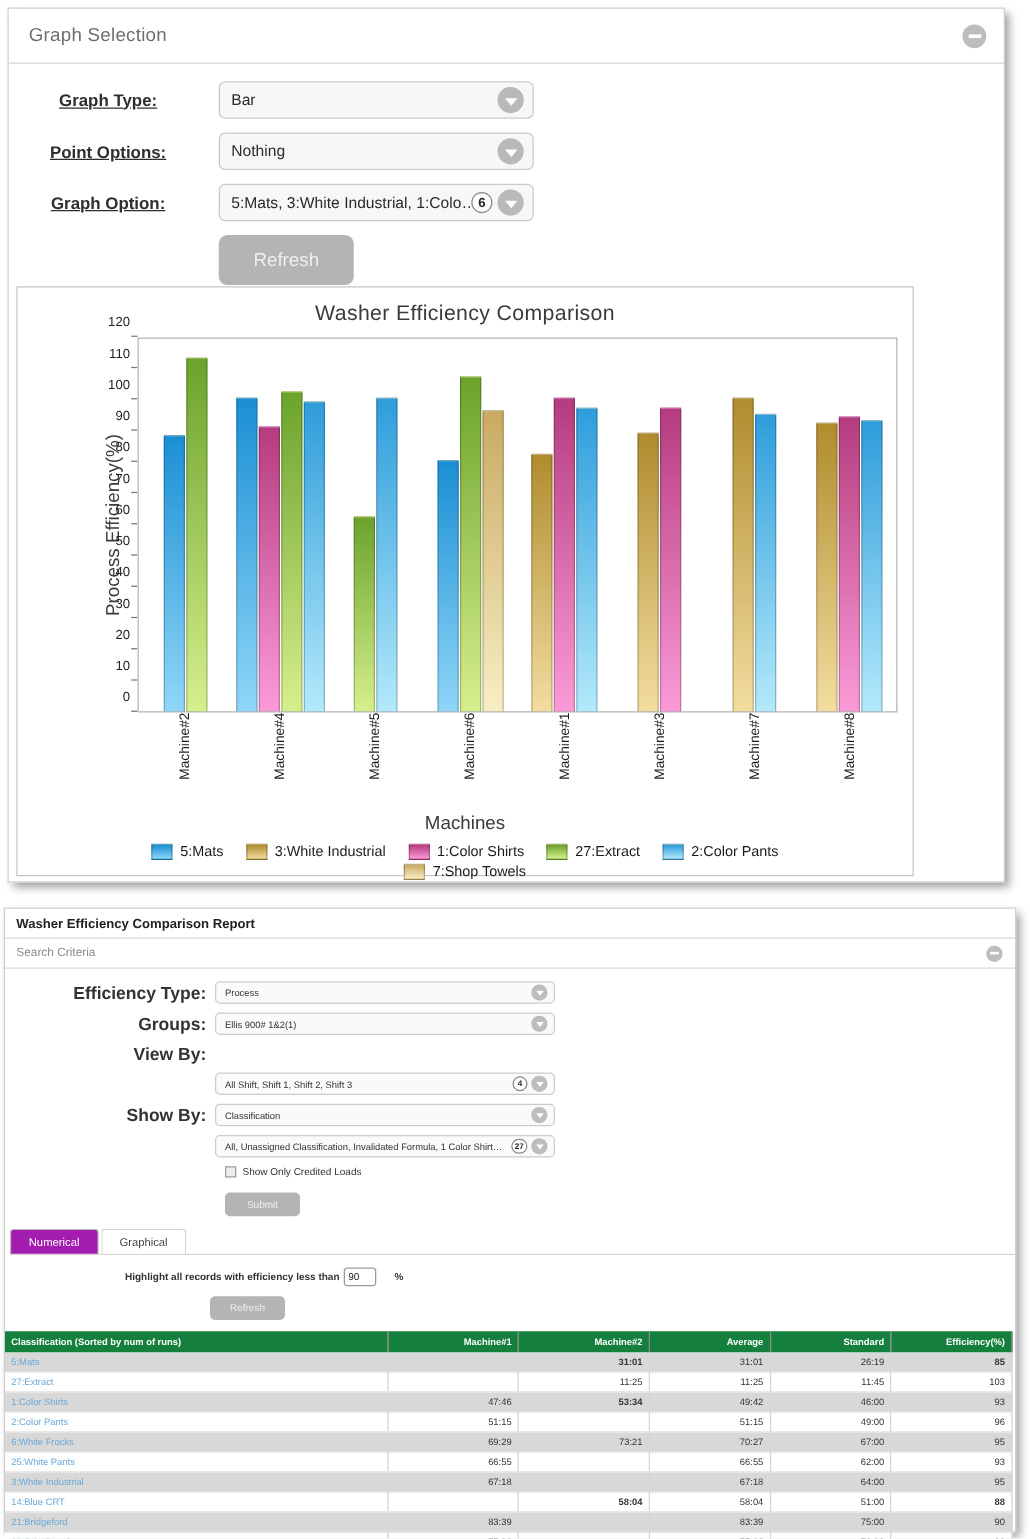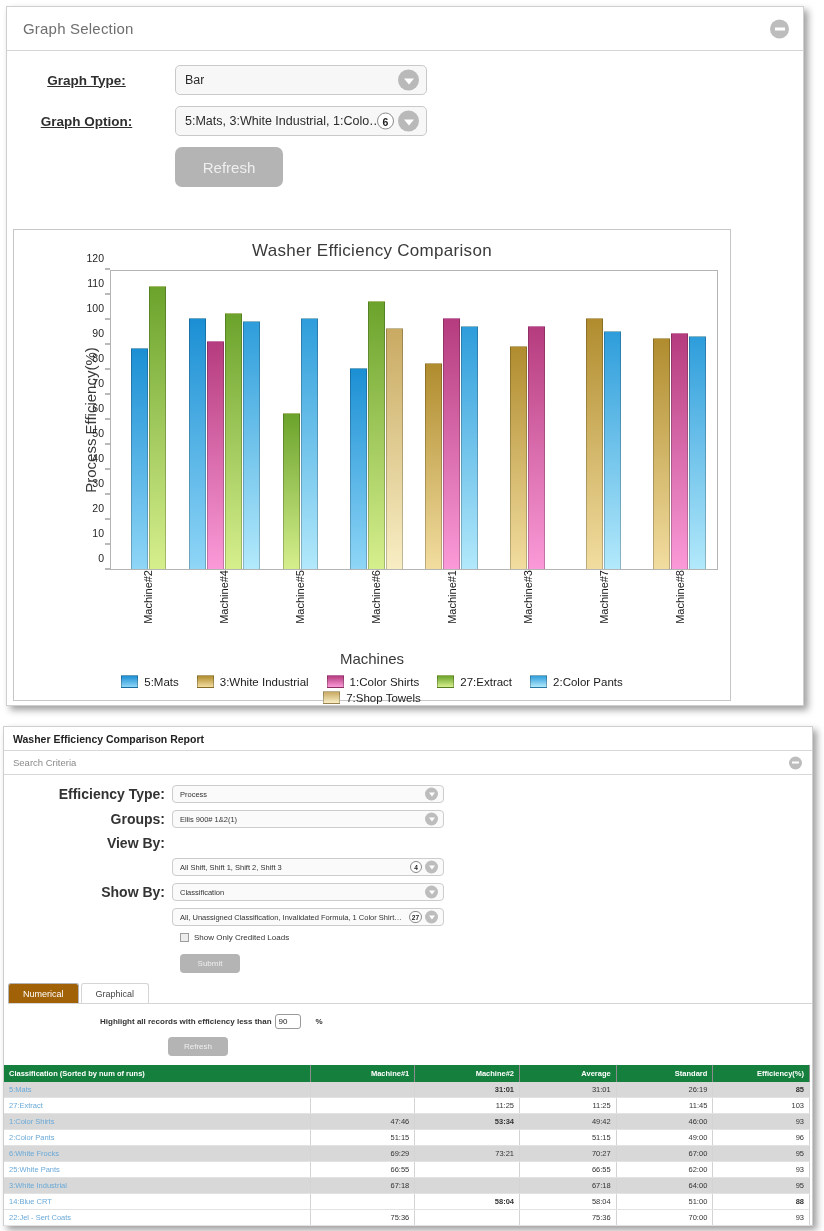--- a/index.html
+++ b/index.html
@@ -181,21 +181,21 @@
     color:#efefef; font-size:8px; font-family:"Liberation Sans", sans-serif; cursor:pointer;
   }
 
   
   .tabs { display:flex; align-items: flex-end; margin: 10px 0 0 4px; border-bottom: 1px solid #d5d5d5; }
   .tab {
     height: 20px; padding: 0 14px; display:flex; align-items:center;
     font-size: 9px; color:#444; border: 1px solid #d5d5d5; border-bottom: none;
     background: #fff; margin-right: 2px; border-radius: 3px 3px 0 0;
   }
-  .tab.active { background: #a16207; color:#fff; border-color:#b4b4b4; }
+  .tab.active { background: #a21caf; color:#fff; border-color:#b4b4b4; }
 
   .hl-row { display:flex; align-items:center; margin: 10px 0 0 84px; }
   .hl-txt { font-size: 8px; color:#333; font-weight:bold;padding-left:12px; }
   .hl-input {
     width: 26px; height: 15px; border: 1px solid #9a9a9a; border-radius: 3px;
     margin: 0 3px; font-size: 8px; padding: 0 3px; color:#222;
     font-family:"Liberation Sans", sans-serif;
   }
   .btn-refresh2 {
     width: 60px; height: 19px; margin: 8px 0 0 164px;
@@ -235,20 +235,27 @@
 
     <div class="form-area">
       <div class="frow">
         <div class="lbl">Graph Type:</div>
         <div class="sel">
           <span class="selval">Bar</span>
           <span class="chev"></span>
         </div>
       </div>
 
+      <div class="frow">
+        <div class="lbl">Point Options:</div>
+        <div class="sel">
+          <span class="selval">Nothing</span>
+          <span class="chev"></span>
+        </div>
+      </div>
 
       <div class="frow">
         <div class="lbl">Graph Option:</div>
         <div class="sel">
           <span class="selval">5:Mats, 3:White Industrial, 1:Color …</span>
           <span class="countbadge">6</span>
           <span class="chev"></span>
         </div>
       </div>
 
@@ -537,20 +544,28 @@
             <td>95</td>
           </tr>
           <tr>
             <td>14:Blue CRT</td>
             <td></td>
             <td class="red">58:04</td>
             <td>58:04</td>
             <td>51:00</td>
             <td class="red">88</td>
           </tr>
+          <tr class="alt">
+            <td>21:Bridgeford</td>
+            <td>83:39</td>
+            <td></td>
+            <td>83:39</td>
+            <td>75:00</td>
+            <td>90</td>
+          </tr>
           <tr>
             <td>22:Jel - Sert Coats</td>
             <td>75:36</td>
             <td></td>
             <td>75:36</td>
             <td>70:00</td>
             <td>93</td>
           </tr>
         </tbody>
     </table>

